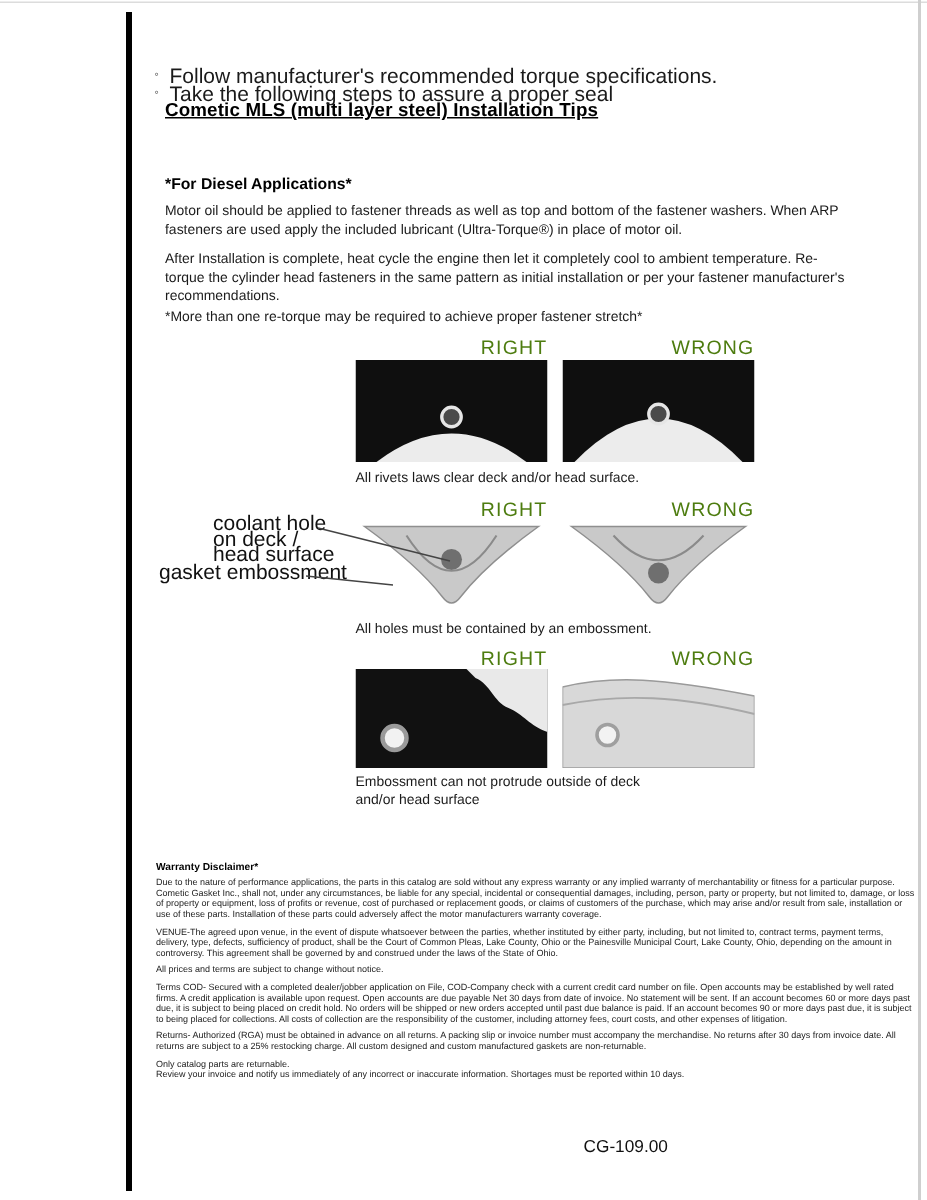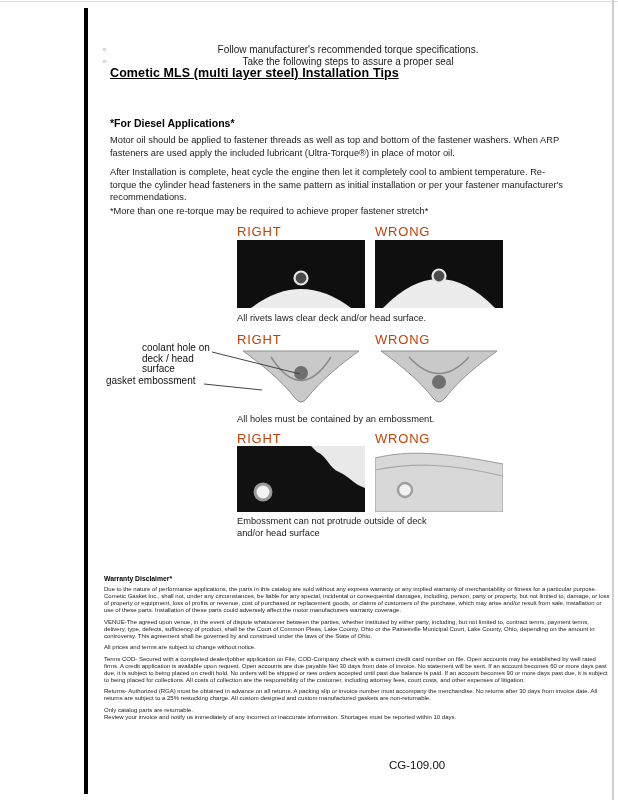--- a/index.html
+++ b/index.html
@@ -11,53 +11,53 @@
   .abs{position:absolute;}
   .rule-top{left:0;top:1px;width:618px;height:1px;background:#dcdcdc;}
   .rule-right{left:612px;top:0;width:2px;height:800px;background:#cfcfcf;}
   .rule-left{left:84px;top:8px;width:4px;height:786px;background:#000;}
 
   .title{
     left:110px;top:22px;font-size:12.5px;font-weight:bold;color:#000;
     text-decoration:underline;white-space:nowrap;letter-spacing:.1px;margin-top:44px;
   }
 
-  .tips{left:103px;top:44px;width:480px;font-size:10px;line-height:12px;text-align:center;}
+  .tips{left:103px;top:44px;width:480px;font-size:14px;line-height:12px;}
   .tips .li{position:relative;padding-left:10px;}
   .tips .li::before{content:"\25E6";position:absolute;left:0;top:0;font-size:8px;}
   .tips .li.sub{margin-left:18px;}
   .tips .li.sub::before{content:"\2022";font-size:9px;}
 
   .diesel-heading{left:110px;top:117px;font-size:10.5px;font-weight:bold;color:#000;}
   .para{left:110px;width:458px;font-size:9.3px;line-height:12.6px;}
   .para1{top:134px;}
   .para2{top:166px;}
   .note{left:110px;top:206px;font-size:9.3px;}
 
-  .col-label{width:128px;text-align:left;font-size:13px;letter-spacing:.8px;color:#c2410c;}
+  .col-label{width:128px;text-align:right;font-size:13px;letter-spacing:.8px;color:#4d7c0f;}
   .lbl-l{left:237px;}
   .lbl-r{left:375px;}
   .row1-lbl{top:224px;}
   .row2-lbl{top:332px;}
   .row3-lbl{top:431px;}
 
   .diag{width:128px;display:block;}
   .diag svg{display:block;width:128px;}
   .img-l{left:237px;}
   .img-r{left:375px;}
   .row1-img{top:240px;}
   .row2-img{top:348px;}
   .row3-img{top:446px;}
 
   .caption{left:237px;font-size:9.3px;line-height:11.5px;}
   .cap1{top:313px;}
   .cap2{top:414px;}
   .cap3{top:516px;width:218px;}
 
-  .callout{font-size:10px;line-height:10.5px;color:#111;}
+  .callout{font-size:14px;line-height:10.5px;color:#111;}
   .callout1{left:142px;top:343px;width:86px;}
   .callout2{left:106px;top:376px;white-space:nowrap;}
   .callout-lines{left:200px;top:340px;width:106px;height:62px;pointer-events:none;}
 
   .warranty-heading{left:104px;top:575px;font-size:6.8px;font-weight:bold;color:#000;}
   .warranty{left:104px;top:586px;width:506px;font-size:6px;line-height:7px;color:#222;}
   .warranty p{margin:0 0 4.5px 0;}
   .warranty p.tight{margin-bottom:0;}
 
   .footer{left:389px;top:759px;font-size:11.5px;color:#111;}

